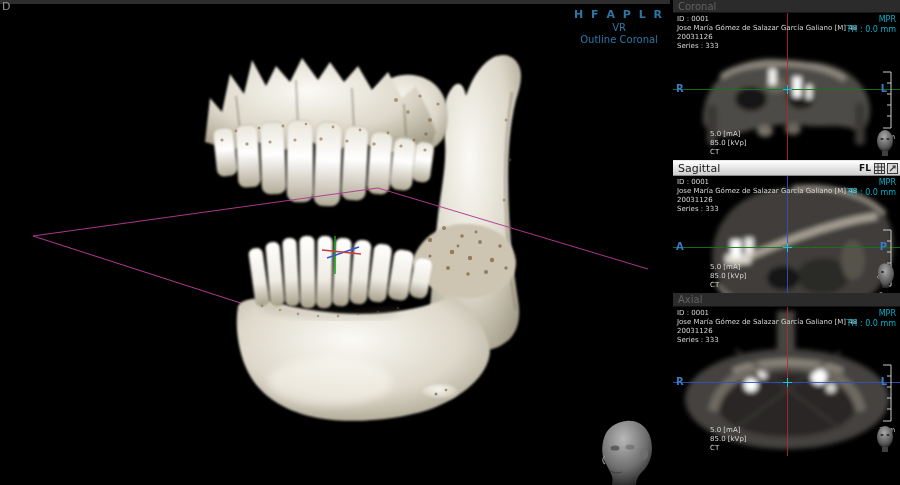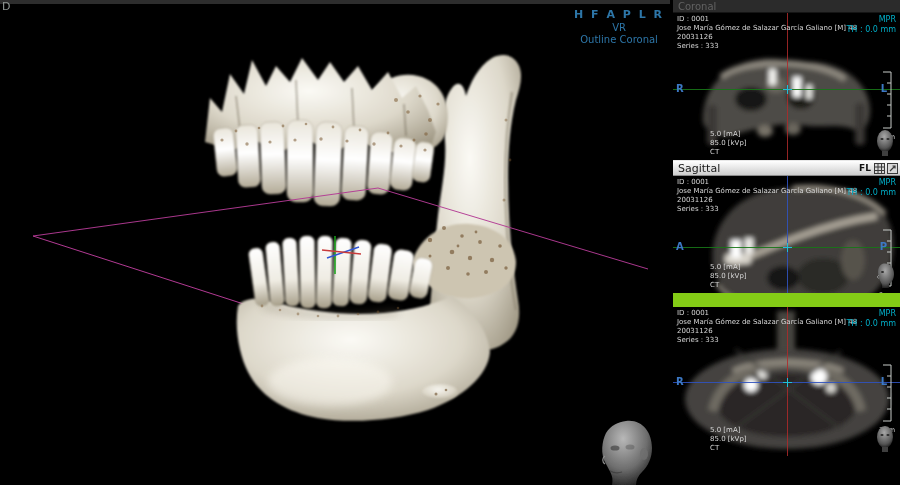--- a/index.html
+++ b/index.html
@@ -400,20 +400,23 @@
           </radialGradient>
             </defs>
           <path d="M9,3 C16,1 21,6 21,13 C21,18 19,21 16,23 L16,27 L9,27 C10,23 7,21 6,17 C4,11 5,5 9,3 Z" fill="url(#gH2)"></path>
           <path d="M6,14 L4,16 L6,17.5" stroke="#888" stroke-width="1" fill="none"></path>
           <ellipse cx="9.5" cy="11" rx="1.5" ry="1" fill="#2c2c2c"></ellipse>
         </svg>
       </div>
     </section>
 
     <section class="panel" id="axial">
+      <header class="hdr hdr-inactive" style="height:14px">
+        <span>Axial</span>
+      </header>
       <div class="content">
         <svg class="slice" viewBox="0 0 227 149" xmlns="http://www.w3.org/2000/svg">
           <defs>
               <filter id="ab1" x="-30%" y="-30%" width="160%" height="160%">
                 <feGaussianBlur stdDeviation="2.6"></feGaussianBlur>
               </filter>
             </defs>
           <g filter="url(#ab1)">
             <rect x="104" y="4" width="18" height="70" fill="#54514b" opacity="0.85"></rect>
             <ellipse cx="114" cy="92" rx="102" ry="50" fill="#454340"></ellipse>

